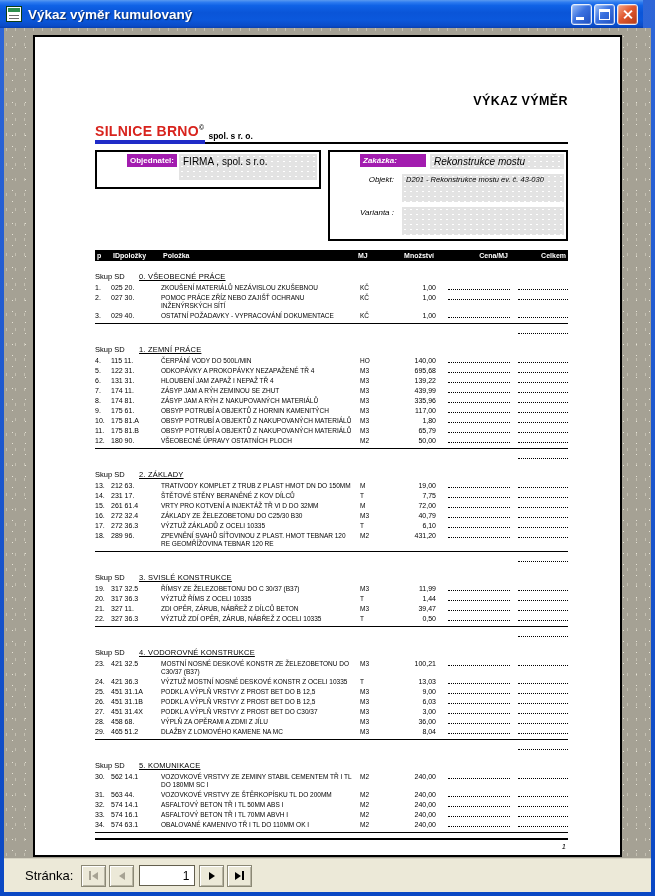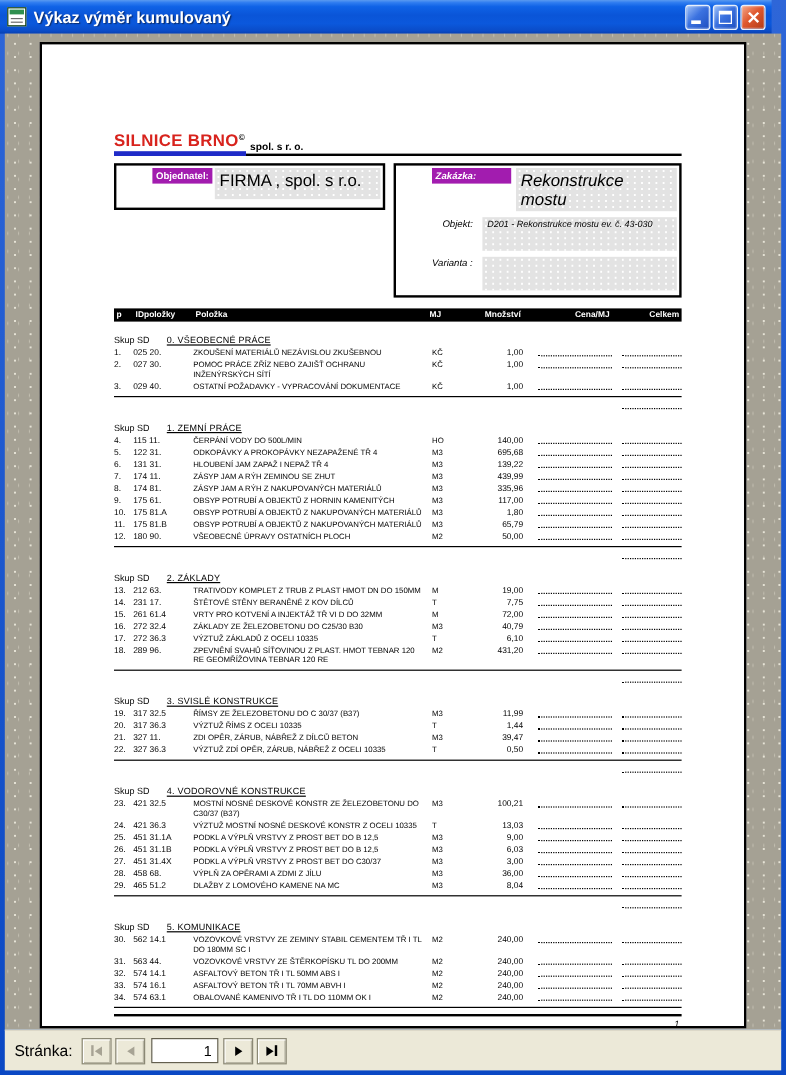--- a/index.html
+++ b/index.html
@@ -52,21 +52,21 @@
   .brand-fill{flex:1;}
 
   .info-row{display:flex;gap:7px;margin-top:6px;align-items:flex-start;}
   .box{border:2px solid #000;padding:2px;}
   .box-client{width:226px;height:39px;display:flex;align-items:flex-start;}
   .box-order{flex:1;padding-bottom:4px;}
   .lbl-black{background:#a21caf;color:#FFF;font-weight:bold;font-size:8px;padding:2px 3px;white-space:nowrap;margin-left:28px;}
   .lbl-plain{font-size:8px;text-align:right;padding:1px 4px 0 0;white-space:nowrap;}
   .stipple{background-color:#E3E3E3;
     background-image:radial-gradient(#FFFFFF 0.8px,transparent 0.9px);background-size:6px 5px;}
-  .val{font-size:14px;padding:2px 4px;flex:1;}
+  .val{font-size:10px;padding:2px 4px;flex:1;}
   .box-client .val{height:26px;margin-left:2px;}
   .orow{display:flex;align-items:flex-start;font-style:italic;}
   .orow + .orow{margin-top:5px;}
   .orow .lbl-black{width:66px;}
   .orow .lbl-plain{width:66px;}
   .orow .val{margin-left:4px;}
   .val-sm{font-size:7.5px;padding:1px 4px;height:28px;}
 
   
   .thead{display:flex;background:#000;color:#FFF;font-size:7px;font-weight:bold;
@@ -90,21 +90,21 @@
   .c-cena .dots{width:62px;margin-left:auto;}
   .c-celk .dots{width:50px;margin-left:auto;}
   .subtotal{display:flex;justify-content:flex-end;padding-top:4px;}
   .subtotal .dots{width:50px;}
 
   .end-rule{border-top:2.5px solid #000;margin-top:5px;}
   .pagenum{text-align:right;font-style:italic;font-size:7.5px;margin-top:2px;padding-right:2px;}
 
   
   .statusbar{position:absolute;left:4px;right:4px;bottom:4px;height:34px;background:#ECE9D8;
-    display:flex;align-items:center;padding-left:8px;border-top:1px solid #D8D4C4;}
+    display:flex;align-items:center;padding-left:21px;border-top:1px solid #D8D4C4;}
   .sb-label{font-size:13px;color:#000;margin-right:8px;}
   .nav-btn{width:25px;height:22px;background:#ECE9D8;border:1px solid #8B8875;margin-right:3px;
     box-shadow:inset 1px 1px 0 #FFFFFF,inset -1px -1px 0 #B8B5A4;
     display:flex;align-items:center;justify-content:center;gap:1px;cursor:default;}
   .arr-l{width:0;height:0;border-top:4px solid transparent;border-bottom:4px solid transparent;border-right:6px solid #000;}
   .arr-r{width:0;height:0;border-top:4px solid transparent;border-bottom:4px solid transparent;border-left:6px solid #000;}
   .vbar{width:2px;height:9px;background:#000;}
   .nav-btn.disabled .arr-l,.nav-btn.disabled .arr-r{border-right-color:#A7A394;border-left-color:#A7A394;}
   .nav-btn.disabled .arr-l{border-right-color:#A7A394;}
   .nav-btn.disabled .vbar{background:#A7A394;}
@@ -128,20 +128,21 @@
         </div>
       <div class="tb-btn btn-close">
           <span class="glyph-x"></span>
         </div>
     </div>
   </div>
 
   <div class="viewport">
     <div class="page">
 
+      <div class="doc-title">VÝKAZ VÝMĚR</div>
 
       <div class="brand-row">
         <span class="brand-name"><span>SILNICE BRNO</span><sup>©</sup></span>
         <span class="brand-suffix">spol. s r. o.</span>
         <span class="brand-fill"></span>
       </div>
 
       <div class="info-row">
         <div class="box box-client">
           <span class="lbl-black">Objednatel:</span>

